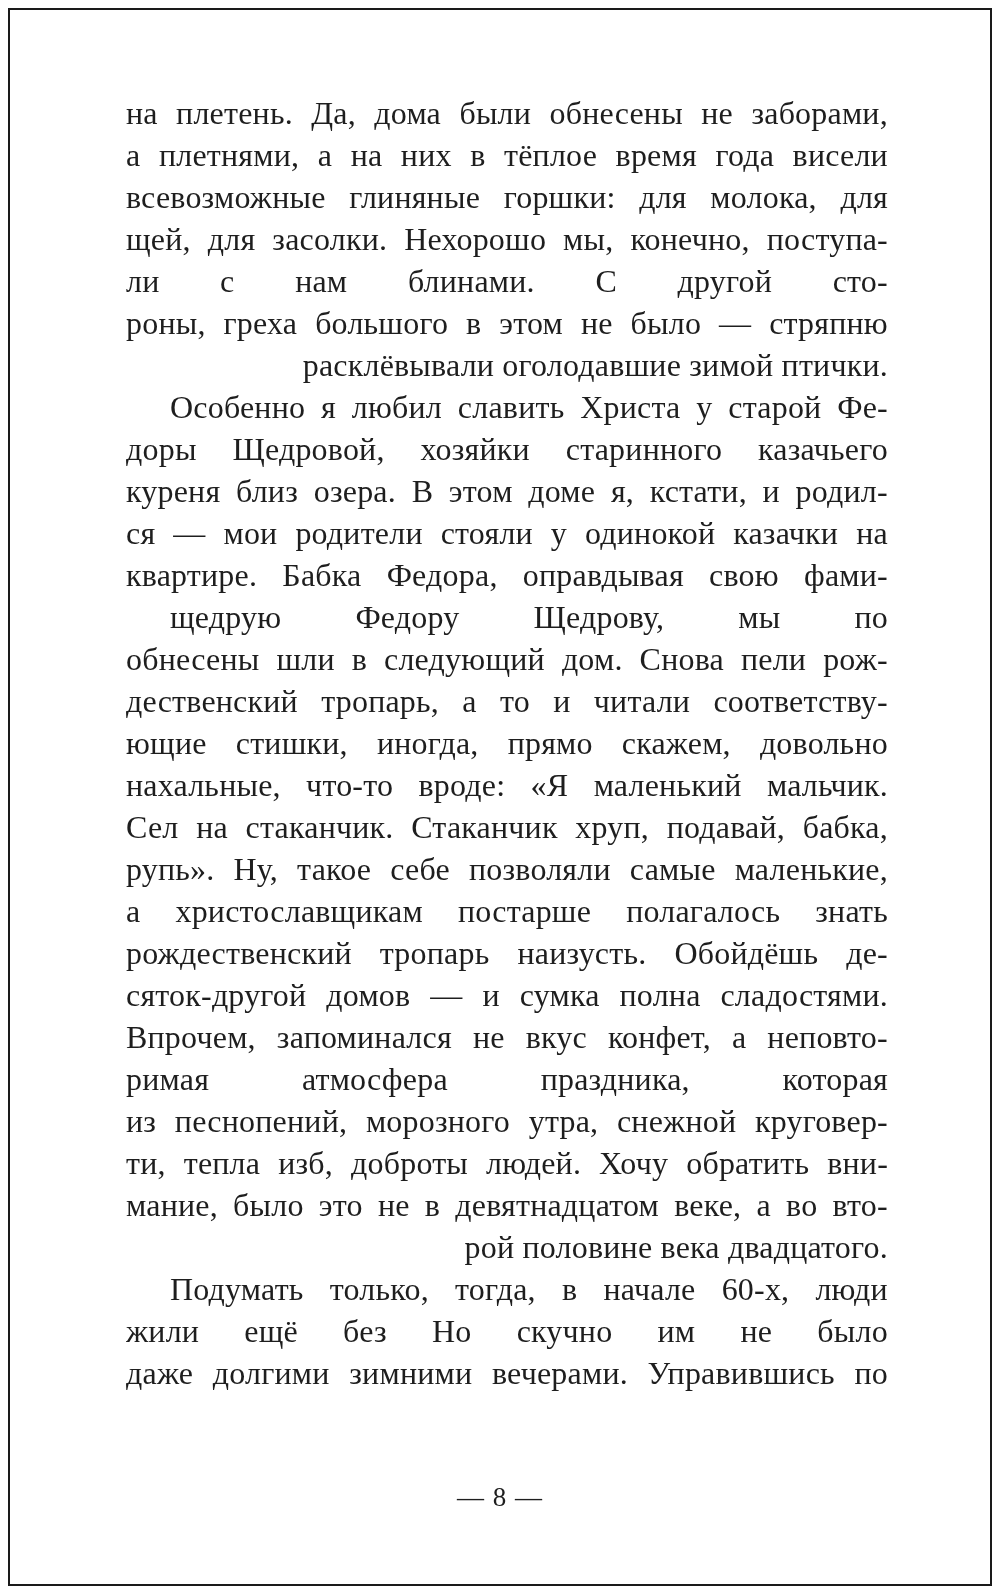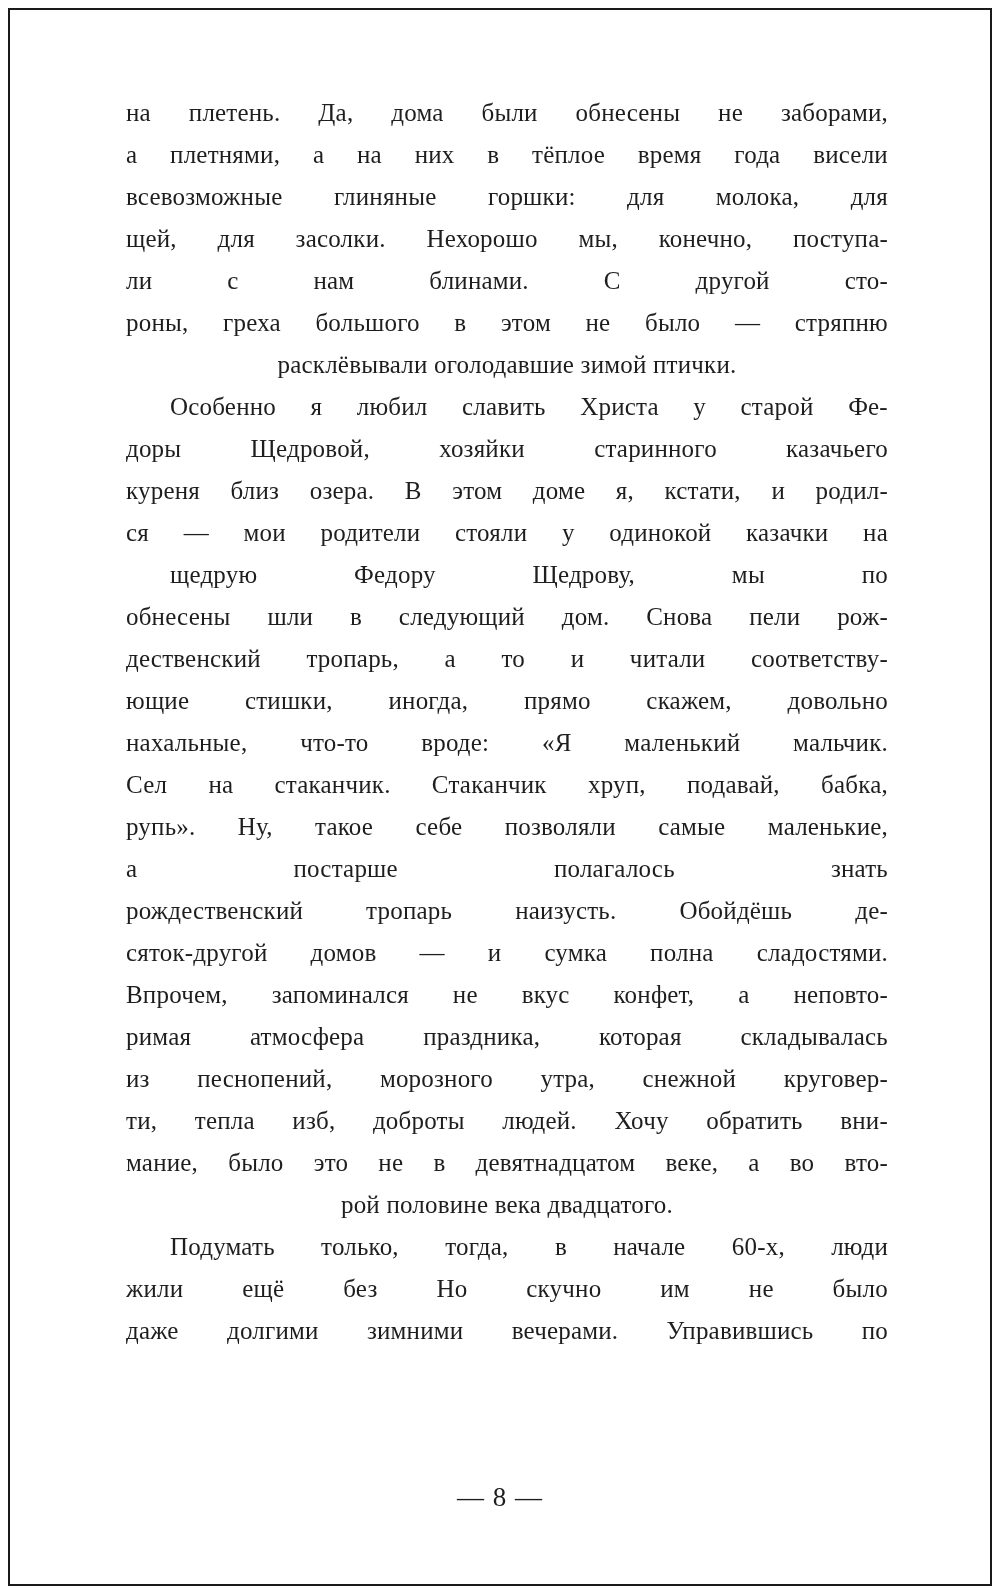--- a/index.html
+++ b/index.html
@@ -19,38 +19,38 @@
     position: absolute;
     inset: 8px;
     border: 2px solid var(--border-color, #1a1a1a);
     pointer-events: none;
   }
   .text-block {
     position: absolute;
     left: 126px;
     top: 92px;
     width: 762px;
-    font-size: 25px;
+    font-size: 32px;
     line-height: 42px;
     letter-spacing: 0.2px;
   }
   .paragraph {
     margin: 0;
   }
   .line {
     display: flex;
     justify-content: space-between;
     height: 42px;
     line-height: 42px;
     white-space: nowrap;
     overflow: hidden;
   }
   .line.plain {
     display: block;
-    text-align: center;
+    text-align: right;
   }
   .line.indent {
     padding-left: 44px;
   }
   .page-number {
     position: absolute;
     left: 0;
     right: 0;
     top: 1476px;
     text-align: center;
@@ -161,20 +161,28 @@
         <span>ся</span>
         <span>—</span>
         <span>мои</span>
         <span>родители</span>
         <span>стояли</span>
         <span>у</span>
         <span>одинокой</span>
         <span>казачки</span>
         <span>на</span>
       </div>
+      <div class="line">
+        <span>квартире.</span>
+        <span>Бабка</span>
+        <span>Федора,</span>
+        <span>оправдывая</span>
+        <span>свою</span>
+        <span>фами-</span>
+      </div>
     </div>
     <div class="paragraph">
       <div class="line indent">
         <span>щедрую</span>
         <span>Федору</span>
         <span>Щедрову,</span>
         <span>мы</span>
         <span>по</span>
       </div>
       <div class="line">
@@ -225,20 +233,21 @@
         <span>рупь».</span>
         <span>Ну,</span>
         <span>такое</span>
         <span>себе</span>
         <span>позволяли</span>
         <span>самые</span>
         <span>маленькие,</span>
       </div>
       <div class="line">
         <span>а</span>
+        <span>христославщикам</span>
         <span>постарше</span>
         <span>полагалось</span>
         <span>знать</span>
       </div>
       <div class="line">
         <span>рождественский</span>
         <span>тропарь</span>
         <span>наизусть.</span>
         <span>Обойдёшь</span>
         <span>де-</span>
@@ -259,21 +268,20 @@
         <span>вкус</span>
         <span>конфет,</span>
         <span>а</span>
         <span>неповто-</span>
       </div>
       <div class="line">
         <span>римая</span>
         <span>атмосфера</span>
         <span>праздника,</span>
         <span>которая</span>
-        <span>складывалась</span>
       </div>
       <div class="line">
         <span>из</span>
         <span>песнопений,</span>
         <span>морозного</span>
         <span>утра,</span>
         <span>снежной</span>
         <span>круговер-</span>
       </div>
       <div class="line">

